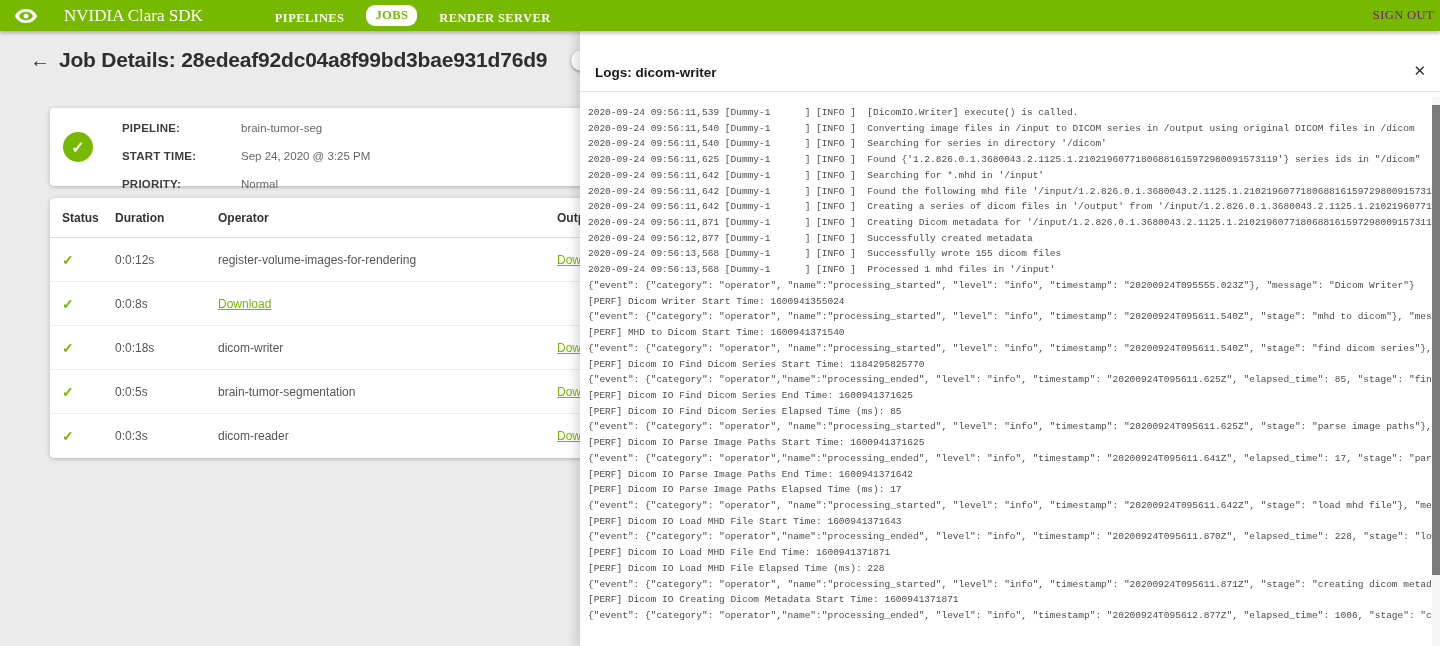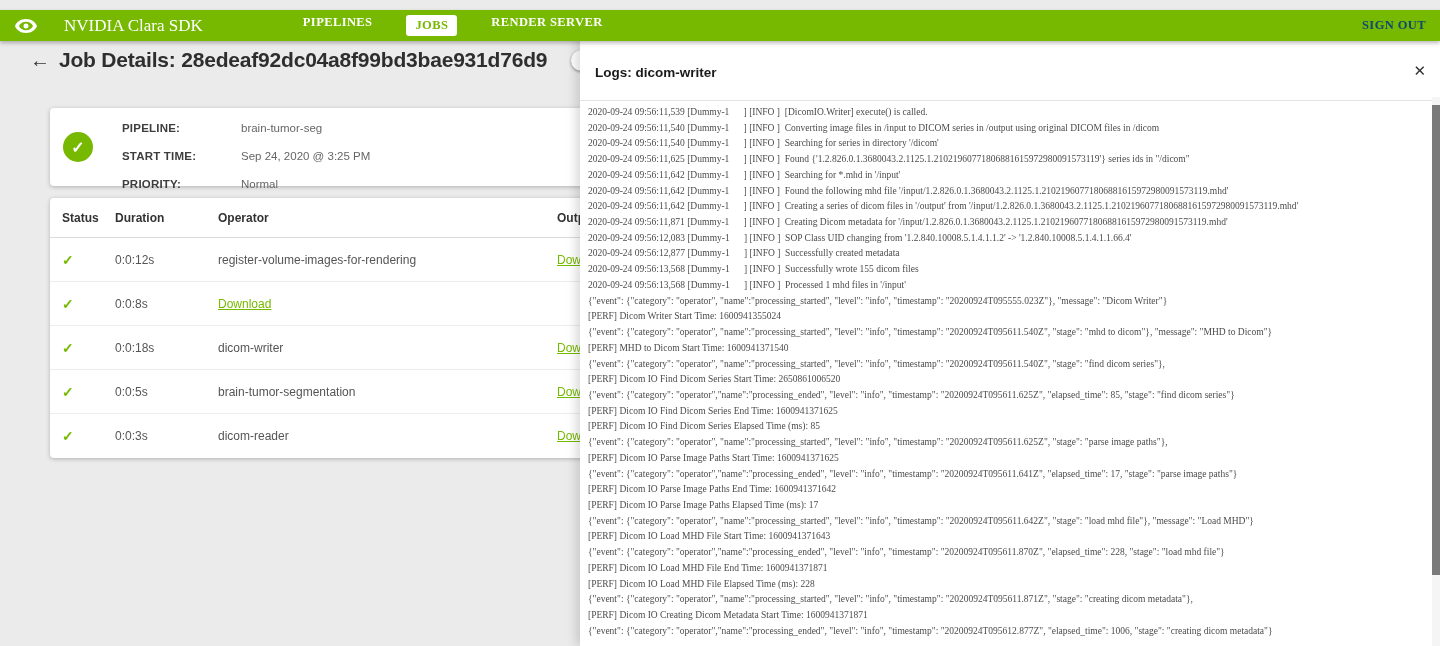--- a/index.html
+++ b/index.html
@@ -1,30 +1,30 @@
 <!DOCTYPE html>
 <html><head>
 <meta charset="utf-8">
 <style>
   * { margin:0; padding:0; box-sizing:border-box; }
   html,body { width:1440px; height:646px; overflow:hidden; }
   body { position:relative; background:#ebebeb; font-family:"Liberation Sans", sans-serif; }
   a { text-decoration:none; cursor:pointer; }
 
   
-  .nav { position:absolute; top:10px; left:0; right:0; height:31px; background:#76b900;
+  .nav { position:absolute; top:0; left:0; right:0; height:31px; background:#76b900;
          display:flex; align-items:center; z-index:30; box-shadow:0 2px 4px rgba(0,0,0,.28); }
   .nv-logo { margin-left:14px; display:flex; align-items:center; }
   .brand { margin-left:26px; color:#fff; font-family:"Liberation Serif", serif; font-size:17px; }
-  .nav-links { display:flex; align-items:flex-start; gap:34px; margin-left:100px; }
+  .nav-links { display:flex; align-items:flex-end; gap:22px; margin-left:72px; }
   .nav-link { color:#fff; font-family:"Liberation Serif", serif; font-weight:700;
               font-size:12.5px; letter-spacing:.4px; }
-  .nav-link.active { background:#fff; color:#76b900; padding:3px 9px; border-radius:3px; }
-  .sign-out { margin-left:auto; margin-right:14px; color:#0c4a6e; font-family:"Liberation Serif", serif;
-              font-weight:700; font-size:12.5px; letter-spacing:.4px; }
+  .nav-link.active { background:#fff; color:#76b900; padding:3px 9px; border-radius:9px; }
+  .sign-out { margin-left:auto; margin-right:6px; color:#701a75; font-family:"Liberation Serif", serif;
+              font-weight:400; font-size:12.5px; letter-spacing:.4px; }
 
   
   .title-row { position:absolute; top:48px; left:30px; display:flex; align-items:center; z-index:5; }
   .back-arrow { font-size:20px; color:#333; margin-right:9px; cursor:pointer; line-height:1; }
   .page-title { font-size:21px; font-weight:700; color:#2e2e2e; letter-spacing:-.2px; }
   .toggle { position:relative; width:38px; height:14px; border-radius:7px; background:#cdcdcd;
             margin-left:26px; cursor:pointer; }
   .toggle .knob { position:absolute; left:-2px; top:-3.5px; width:21px; height:21px;
                   border-radius:50%; background:#fff; box-shadow:0 1px 3px rgba(0,0,0,.45); }
   .dag-label { margin-left:10px; font-size:9px; font-weight:700; color:#555; letter-spacing:.5px; }
@@ -46,26 +46,26 @@
   .tgrid { display:grid; grid-template-columns:53px 103px 339px auto; align-items:center; padding-left:12px; }
   .thead { height:40px; border-bottom:1px solid #dcdcdc; font-size:12px; font-weight:700; color:#333; }
   .trow { height:44px; border-bottom:1px solid #ececec; font-size:12px; color:#555; }
   .tbody > .trow:last-child { border-bottom:none; }
   .check { color:#76b900; font-size:14px; font-weight:700; }
   .dl-link { color:#76b900; text-decoration:underline; font-size:12px; }
 
   
   .logs-panel { position:absolute; top:31px; left:580px; right:0; bottom:0; background:#fff;
                 box-shadow:-4px 0 10px rgba(0,0,0,.15); z-index:10; }
-  .logs-header { position:relative; height:70px; border-bottom:1px solid #e4e4e4; }
+  .logs-header { position:relative; height:61px; border-bottom:1px solid #e4e4e4; }
   .logs-title { position:absolute; left:15px; top:34px; font-size:13.5px; font-weight:700; color:#1a1a1a; }
   .logs-close { position:absolute; right:14px; top:32px; font-size:15px; color:#333; cursor:pointer;
                 line-height:1; }
   .log-lines { position:absolute; top:67px; left:0; right:8px; bottom:0; overflow:hidden;
-               padding:7px 0 0 8px; font-family:Liberation Serif, serif;
+               padding:7px 0 0 8px; font-family:Liberation Mono, monospace;
                font-size:9.5px; line-height:15.72px; color:#4b4b4b; }
   .log-line { white-space:pre; height:15.72px; }
 
   
   .sb-track { position:absolute; top:66px; right:0; bottom:0; width:8px; background:#f5f5f5; }
   .sb-thumb { position:absolute; top:8px; right:0; width:8px; height:470px; background:#7a7a7a; }
 </style>
 </head>
 <body>
 
@@ -159,30 +159,29 @@
   </div>
   <div class="log-lines">
       <div class="log-line">2020-09-24 09:56:11,539 [Dummy-1      ] [INFO ]  [DicomIO.Writer] execute() is called.</div>
       <div class="log-line">2020-09-24 09:56:11,540 [Dummy-1      ] [INFO ]  Converting image files in /input to DICOM series in /output using original DICOM files in /dicom</div>
       <div class="log-line">2020-09-24 09:56:11,540 [Dummy-1      ] [INFO ]  Searching for series in directory '/dicom'</div>
       <div class="log-line">2020-09-24 09:56:11,625 [Dummy-1      ] [INFO ]  Found {'1.2.826.0.1.3680043.2.1125.1.21021960771806881615972980091573119'} series ids in "/dicom"</div>
       <div class="log-line">2020-09-24 09:56:11,642 [Dummy-1      ] [INFO ]  Searching for *.mhd in '/input'</div>
       <div class="log-line">2020-09-24 09:56:11,642 [Dummy-1      ] [INFO ]  Found the following mhd file '/input/1.2.826.0.1.3680043.2.1125.1.21021960771806881615972980091573119.mhd'</div>
       <div class="log-line">2020-09-24 09:56:11,642 [Dummy-1      ] [INFO ]  Creating a series of dicom files in '/output' from '/input/1.2.826.0.1.3680043.2.1125.1.21021960771806881615972980091573119.mhd'</div>
       <div class="log-line">2020-09-24 09:56:11,871 [Dummy-1      ] [INFO ]  Creating Dicom metadata for '/input/1.2.826.0.1.3680043.2.1125.1.21021960771806881615972980091573119.mhd'</div>
-      <div class="log-line">2020-09-24 09:56:12,083 [Dummy-1      ] [INFO ]  SOP Class UID changing from '1.2.840.10008.5.1.4.1.1.2' -&gt; '1.2.840.10008.5.1.4.1.1.66.4'</div>
       <div class="log-line">2020-09-24 09:56:12,877 [Dummy-1      ] [INFO ]  Successfully created metadata</div>
       <div class="log-line">2020-09-24 09:56:13,568 [Dummy-1      ] [INFO ]  Successfully wrote 155 dicom files</div>
       <div class="log-line">2020-09-24 09:56:13,568 [Dummy-1      ] [INFO ]  Processed 1 mhd files in '/input'</div>
       <div class="log-line">{"event": {"category": "operator", "name":"processing_started", "level": "info", "timestamp": "20200924T095555.023Z"}, "message": "Dicom Writer"}</div>
       <div class="log-line">[PERF] Dicom Writer Start Time: 1600941355024</div>
       <div class="log-line">{"event": {"category": "operator", "name":"processing_started", "level": "info", "timestamp": "20200924T095611.540Z", "stage": "mhd to dicom"}, "message": "MHD to Dicom"}</div>
       <div class="log-line">[PERF] MHD to Dicom Start Time: 1600941371540</div>
       <div class="log-line">{"event": {"category": "operator", "name":"processing_started", "level": "info", "timestamp": "20200924T095611.540Z", "stage": "find dicom series"},</div>
-      <div class="log-line">[PERF] Dicom IO Find Dicom Series Start Time: 2650861006520</div>
+      <div class="log-line">[PERF] Dicom IO Find Dicom Series Start Time: 1184295825770</div>
       <div class="log-line">{"event": {"category": "operator","name":"processing_ended", "level": "info", "timestamp": "20200924T095611.625Z", "elapsed_time": 85, "stage": "find dicom series"}</div>
       <div class="log-line">[PERF] Dicom IO Find Dicom Series End Time: 1600941371625</div>
       <div class="log-line">[PERF] Dicom IO Find Dicom Series Elapsed Time (ms): 85</div>
       <div class="log-line">{"event": {"category": "operator", "name":"processing_started", "level": "info", "timestamp": "20200924T095611.625Z", "stage": "parse image paths"},</div>
       <div class="log-line">[PERF] Dicom IO Parse Image Paths Start Time: 1600941371625</div>
       <div class="log-line">{"event": {"category": "operator","name":"processing_ended", "level": "info", "timestamp": "20200924T095611.641Z", "elapsed_time": 17, "stage": "parse image paths"}</div>
       <div class="log-line">[PERF] Dicom IO Parse Image Paths End Time: 1600941371642</div>
       <div class="log-line">[PERF] Dicom IO Parse Image Paths Elapsed Time (ms): 17</div>
       <div class="log-line">{"event": {"category": "operator", "name":"processing_started", "level": "info", "timestamp": "20200924T095611.642Z", "stage": "load mhd file"}, "message": "Load MHD"}</div>
       <div class="log-line">[PERF] Dicom IO Load MHD File Start Time: 1600941371643</div>

